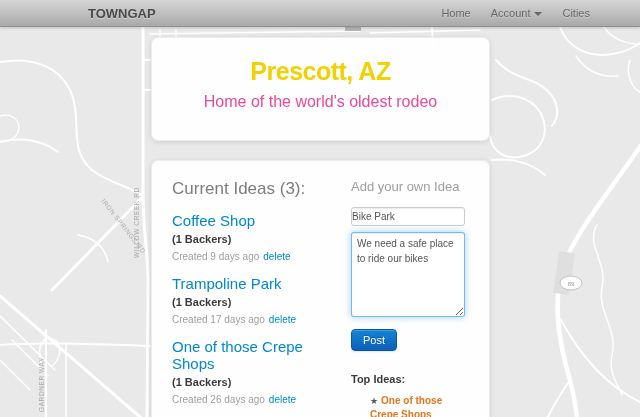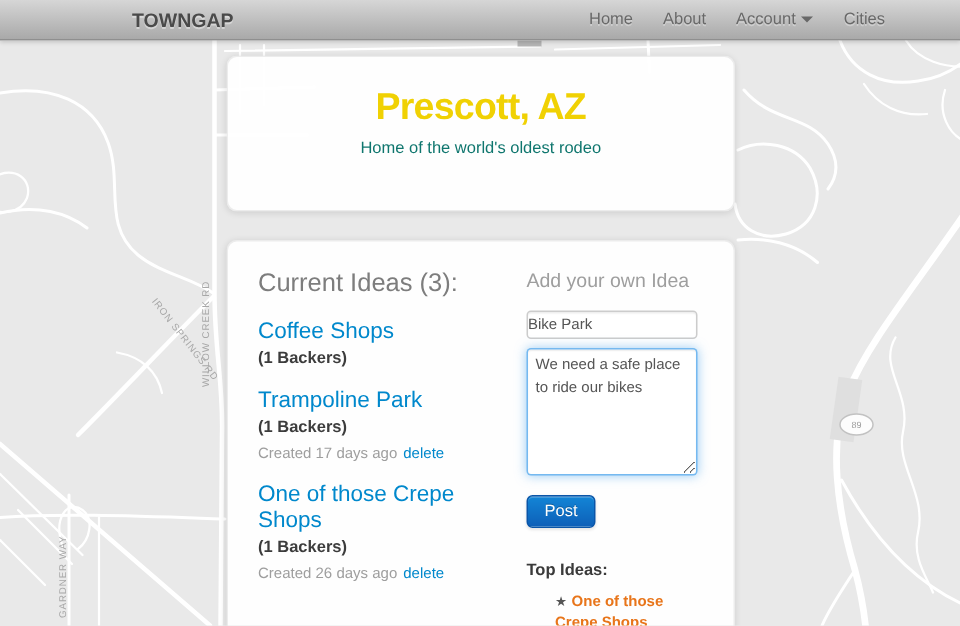--- a/index.html
+++ b/index.html
@@ -33,21 +33,21 @@
   
   .card {
     position:absolute; left:151px; width:339px; z-index:2;
     background:rgba(255,255,255,.93);
     border:1px solid rgba(0,0,0,.07);
     border-radius:7px;
     box-shadow:0 1px 5px rgba(0,0,0,.12);
   }
   .hero-card { top:37px; height:104px; text-align:center; padding-top:19px; }
   .hero-city { font-size:25px; font-weight:bold; color:#f0d103; letter-spacing:-0.5px; }
-  .hero-tagline { font-size:11px; color:#0f766e; margin-top:7px; }
+  .hero-tagline { font-size:16px; color:#ec4899; margin-top:7px; }
 
   .main-card { top:160px; min-height:330px; padding:18px 24px 20px 20px; display:flex; }
 
   
   .ideas-col { width:171px; margin-right:10px; }
   .ideas-heading { font-size:17px; color:#7d7d7d; font-weight:normal; margin-bottom:13px; }
   .idea { margin-bottom:13px; }
   .idea-title { font-size:15px; color:#0088cc; text-decoration:none; display:inline-block; cursor:pointer; }
   .idea-backers { font-size:11px; font-weight:bold; color:#3c3c3c; margin-top:3px; }
   .idea-meta { font-size:10px; color:#9e9e9e; margin-top:6px; }
@@ -139,23 +139,20 @@
     <text class="map-label" x="44" y="412" transform="rotate(-90 44 412)">GARDNER WAY</text>
   </svg>
 </div>
 
 <div class="navbar">
   <div class="nav-container">
     <a class="brand">TOWNGAP</a>
     <ul class="nav-links">
       <li>
           <a>Home</a>
-        </li>
-      <li>
-          <a>About</a>
         </li>
       <li>
         <a><span>Account</span><span class="caret"></span></a>
       </li>
       <li>
           <a>Cities</a>
         </li>
     </ul>
   </div>
 </div>
@@ -164,22 +161,23 @@
   <div class="hero-city">Prescott, AZ</div>
   <div class="hero-tagline">Home of the world's oldest rodeo</div>
 </div>
 
 <div class="card main-card">
 
   <div class="ideas-col">
     <h2 class="ideas-heading">Current Ideas (3):</h2>
 
     <div class="idea">
-      <a class="idea-title">Coffee Shops</a>
+      <a class="idea-title">Coffee Shop</a>
       <div class="idea-backers">(1 Backers)</div>
+      <div class="idea-meta"><span>Created 9 days ago</span><a class="idea-delete">delete</a></div>
     </div>
 
     <div class="idea">
       <a class="idea-title">Trampoline Park</a>
       <div class="idea-backers">(1 Backers)</div>
       <div class="idea-meta"><span>Created 17 days ago</span><a class="idea-delete">delete</a></div>
     </div>
 
     <div class="idea">
       <a class="idea-title">One of those Crepe Shops</a>

